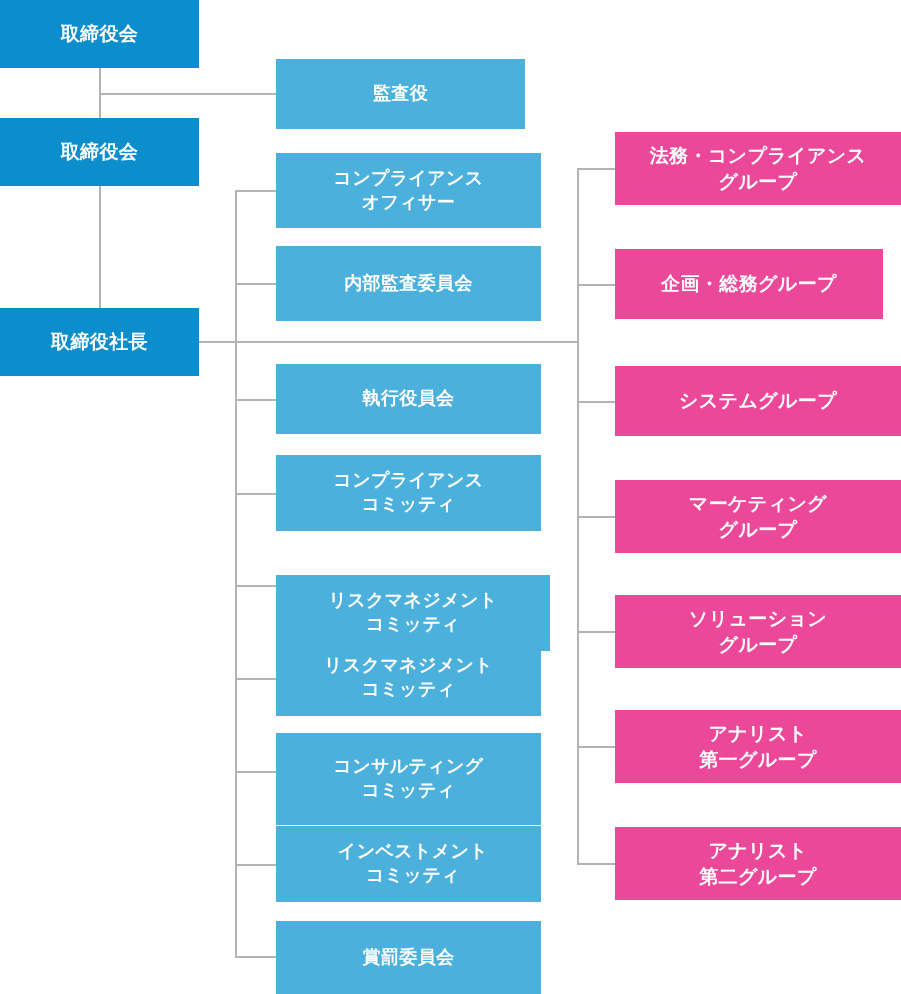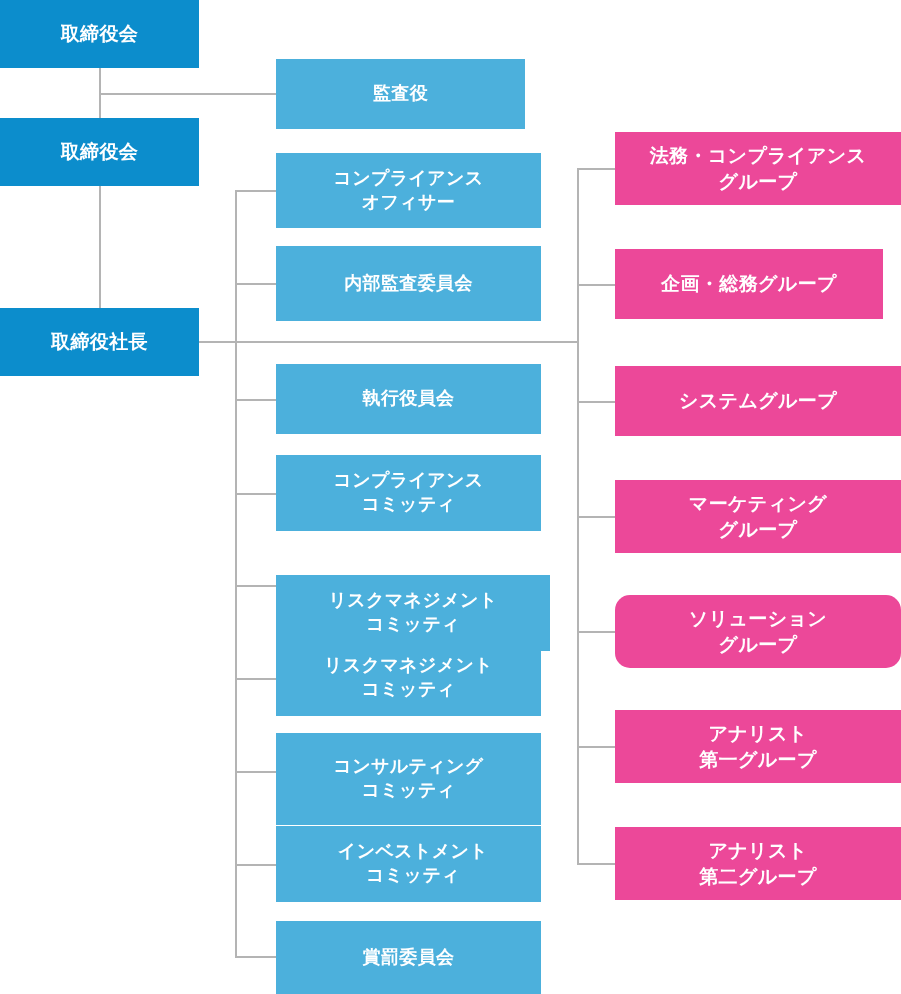--- a/index.html
+++ b/index.html
@@ -109,20 +109,20 @@
 コミッティ</div>
       <div class="node committee" style="left: 276px; top: 826px; width: 265px; height: 76px; padding-left: 9px;">インベストメント
 コミッティ</div>
       <div class="node committee" style="left: 276px; top: 921px; width: 265px; height: 73px;">賞罰委員会</div>
       <div class="node group" style="left: 615px; top: 132px; width: 286px; height: 73px;">法務・コンプライアンス
 グループ</div>
       <div class="node group" style="left: 615px; top: 249px; width: 268px; height: 70px;">企画・総務グループ</div>
       <div class="node group" style="left: 615px; top: 366px; width: 286px; height: 70px;">システムグループ</div>
       <div class="node group" style="left: 615px; top: 480px; width: 286px; height: 73px;">マーケティング
 グループ</div>
-      <div class="node group" style="left: 615px; top: 595px; width: 286px; height: 73px; border-radius: 15px;">ソリューション
+      <div class="node group" style="left: 615px; top: 595px; width: 286px; height: 73px;">ソリューション
 グループ</div>
       <div class="node group" style="left: 615px; top: 710px; width: 286px; height: 73px;">アナリスト
 第一グループ</div>
       <div class="node group" style="left: 615px; top: 827px; width: 286px; height: 73px;">アナリスト
 第二グループ</div>
     </div>
 </div>
 
 </body></html>

